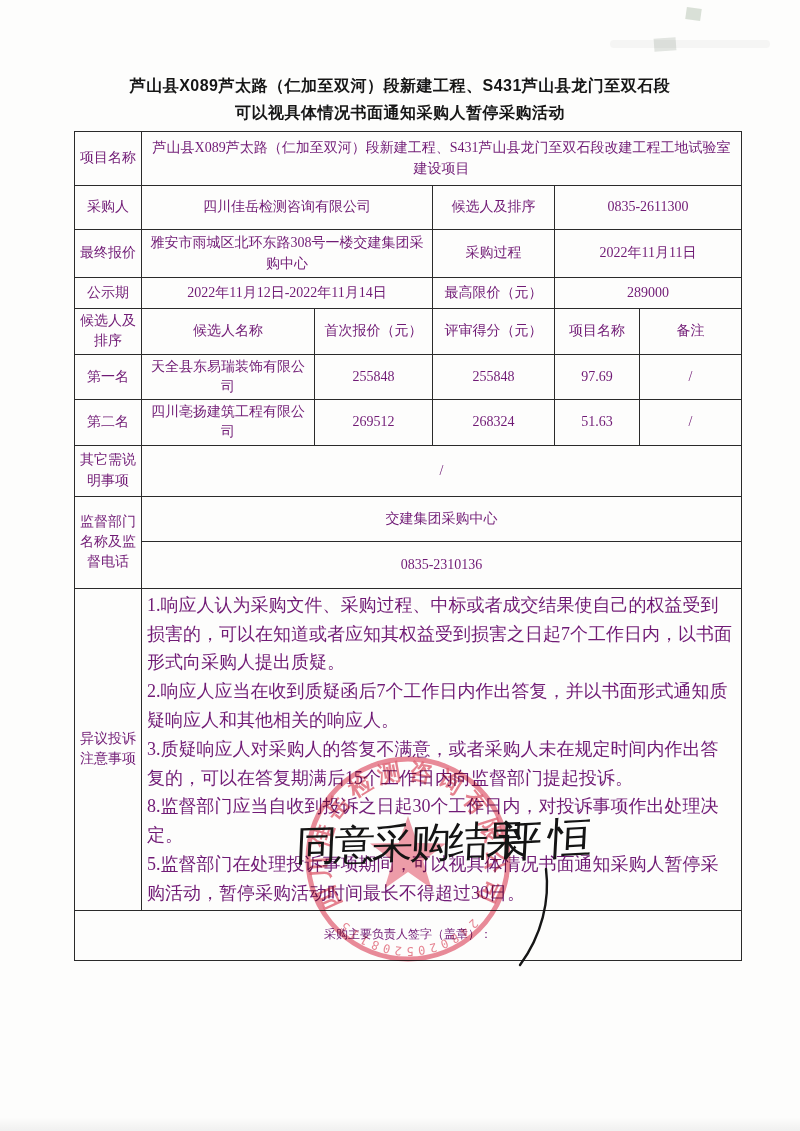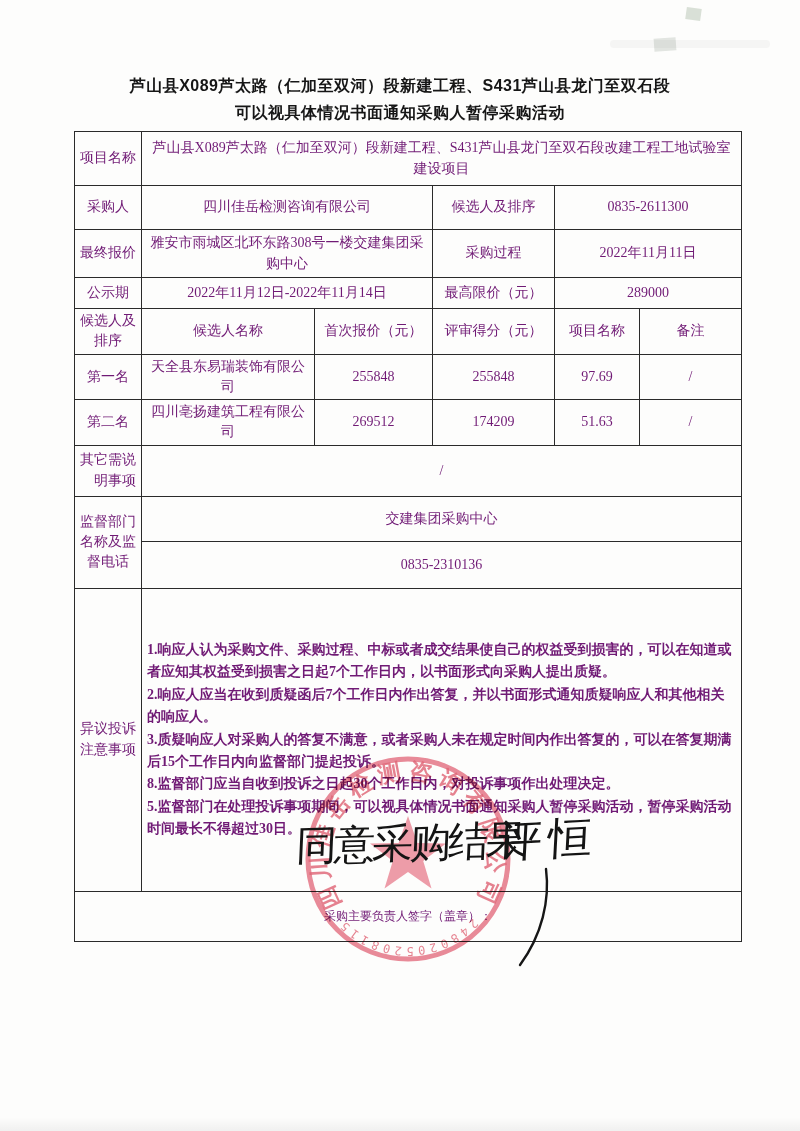--- a/index.html
+++ b/index.html
@@ -30,21 +30,21 @@
     border:1.6px solid #2a2a2a;
     padding:2px 5px;
     text-align:center;vertical-align:middle;
     line-height:1.45;
     overflow:hidden;
   }
   td.lbl{padding:2px 3px;}
   .objection-cell{padding:4px 10px;}
   .objection-inner{
     display:flex;flex-direction:column;justify-content:center;
-    height:100%;text-align:left;line-height:1.6;font-size:14px;font-weight:bold;
+    height:100%;text-align:left;line-height:1.6;font-size:18px;
   }
   .sign-cell{text-align:left;padding-left:9px;font-size:12px;margin-top:12px;}
   
   .hw{
     position:absolute;color:#141414;
     font-family:"DejaVu Sans","Liberation Sans",sans-serif;
     white-space:nowrap;z-index:6;
   }
   .hw-approve{
     left:296px;top:816px;font-size:41px;font-weight:500;
@@ -129,26 +129,26 @@
         <td>天全县东易瑞装饰有限公司</td>
         <td>255848</td>
         <td>255848</td>
         <td>97.69</td>
         <td>/</td>
       </tr>
       <tr>
         <td style="height:37px">第二名</td>
         <td>四川亳扬建筑工程有限公司</td>
         <td>269512</td>
-        <td>174209</td>
+        <td>268324</td>
         <td>51.63</td>
         <td>/</td>
       </tr>
       <tr>
-        <td class="lbl" style="height:46px;text-align:right">其它需说明事项</td>
+        <td class="lbl" style="height:46px;text-align:center">其它需说明事项</td>
         <td colspan="5">/</td>
       </tr>
       <tr>
         <td class="lbl" rowspan="2" style="height:82px">监督部门名称及监督电话</td>
         <td colspan="5" style="height:40px">交建集团采购中心</td>
       </tr>
       <tr>
         <td colspan="5" style="height:42px">0835-2310136</td>
       </tr>
       <tr>

